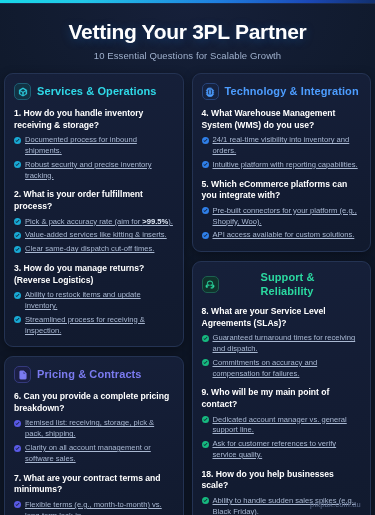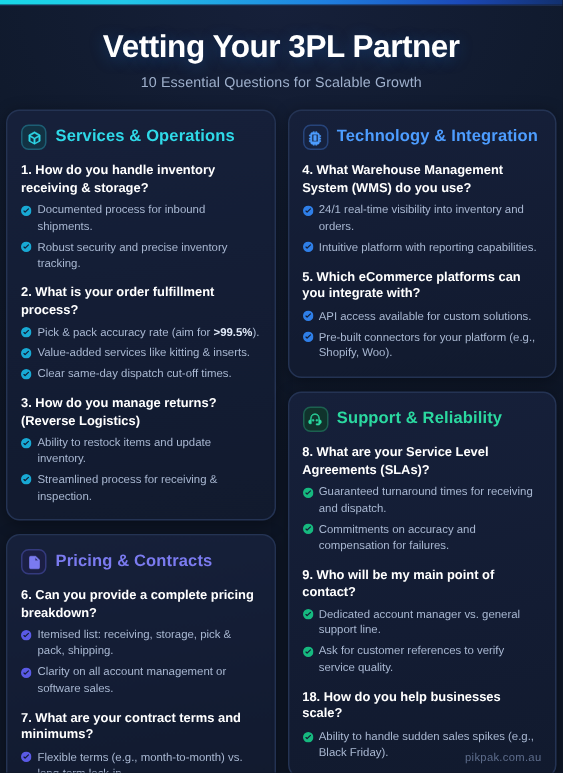--- a/index.html
+++ b/index.html
@@ -52,20 +52,21 @@
   .card-title { font-size:11px; font-weight:bold; line-height:1.22; letter-spacing:.1px; }
 
   .q { font-size:8.6px; font-weight:bold; color:#ffffff; line-height:1.35; margin:8px 0 4px; }
   .q:first-of-type { margin-top:0; }
 
   ul.bullets { list-style:none; }
   ul.bullets li {
     display:flex; gap:4px; align-items:flex-start;
     font-size:7.6px; line-height:1.42; color:#a9b8d2;
     margin-bottom:3px;
+    text-decoration:underline;
   }
   ul.bullets li:last-child { margin-bottom:0; }
   .bi { flex:0 0 7px; width:7px; height:7px; margin-top:1.5px; }
   .bi svg { width:7px; height:7px; display:block; }
   .btxt b { color:#dfe8f7; font-weight:bold; }
 
   
   .t-cyan .card-title { color:#2fd9e8; }
   .t-cyan .card-icon { background:#123243; border:1px solid #1d5e74; }
   .t-cyan .card-icon svg { fill:#2fd9e8; stroke:#2fd9e8; }
@@ -74,21 +75,21 @@
   .t-blue .card-title { color:#4d9dff; }
   .t-blue .card-icon { background:#16223f; border:1px solid #27447a; }
   .t-blue .card-icon svg { fill:#4d9dff; stroke:#4d9dff; }
   .t-blue .bi svg { fill:#2f7fe8; }
 
   .t-indigo .card-title { color:#7b7bf0; }
   .t-indigo .card-icon { background:#1b1f44; border:1px solid #343a7d; }
   .t-indigo .card-icon svg { fill:#7b7bf0; stroke:#7b7bf0; }
   .t-indigo .bi svg { fill:#5a5ae6; }
 
-  .t-green .card-title { color:#2bd9a0; }
+  .t-green .card-title { color:#2bd9a0;margin-left:36px; }
   .t-green .card-icon { background:#10332c; border:1px solid #1c6150; }
   .t-green .card-icon svg { fill:#2bd9a0; stroke:#2bd9a0; }
   .t-green .bi svg { fill:#16b97f; }
 
   #footer {
     position:absolute; right:14px; bottom:6px;
     font-size:7.5px; color:#5e6d8c; letter-spacing:.2px;margin-top:24px;
   }
 </style>
 </head>
@@ -251,29 +252,29 @@
             </li>
           </ul>
           <h3 class="q">5. Which eCommerce platforms can you integrate with?</h3>
           <ul class="bullets">
             <li>
               <span class="bi">
                 <svg viewBox="0 0 16 16">
                   <path d="M8 0a8 8 0 1 0 0 16A8 8 0 0 0 8 0zm4 5.7-5.1 5.1a.9.9 0 0 1-1.3 0L3.9 9.1a.9.9 0 1 1 1.3-1.3l1.1 1.1 4.4-4.5A.9.9 0 1 1 12 5.7z"></path>
                 </svg>
               </span>
+              <span class="btxt">Pre-built connectors for your platform (e.g., Shopify, Woo).</span>
+            </li>
+            <li>
+              <span class="bi">
+                <svg viewBox="0 0 16 16">
+                  <path d="M8 0a8 8 0 1 0 0 16A8 8 0 0 0 8 0zm4 5.7-5.1 5.1a.9.9 0 0 1-1.3 0L3.9 9.1a.9.9 0 1 1 1.3-1.3l1.1 1.1 4.4-4.5A.9.9 0 1 1 12 5.7z"></path>
+                </svg>
+              </span>
               <span class="btxt">API access available for custom solutions.</span>
-            </li>
-            <li>
-              <span class="bi">
-                <svg viewBox="0 0 16 16">
-                  <path d="M8 0a8 8 0 1 0 0 16A8 8 0 0 0 8 0zm4 5.7-5.1 5.1a.9.9 0 0 1-1.3 0L3.9 9.1a.9.9 0 1 1 1.3-1.3l1.1 1.1 4.4-4.5A.9.9 0 1 1 12 5.7z"></path>
-                </svg>
-              </span>
-              <span class="btxt">Pre-built connectors for your platform (e.g., Shopify, Woo).</span>
             </li>
           </ul>
         </section>
         <section class="card t-green">
           <div class="card-head">
             <span class="card-icon">
               <svg viewBox="0 0 24 24">
                 <path d="M12 2a7 7 0 0 0-7 7v3H4a2 2 0 0 0-2 2v2a2 2 0 0 0 2 2h2V9a6 6 0 0 1 12 0v9h-4v2h4a2 2 0 0 0 2-2v-.2A2 2 0 0 0 22 16v-2a2 2 0 0 0-2-2h-1V9a7 7 0 0 0-7-7zm-3 9a1.5 1.5 0 1 1 0 3 1.5 1.5 0 0 1 0-3zm6 0a1.5 1.5 0 1 1 0 3 1.5 1.5 0 0 1 0-3z"></path>
               </svg>
             </span>

